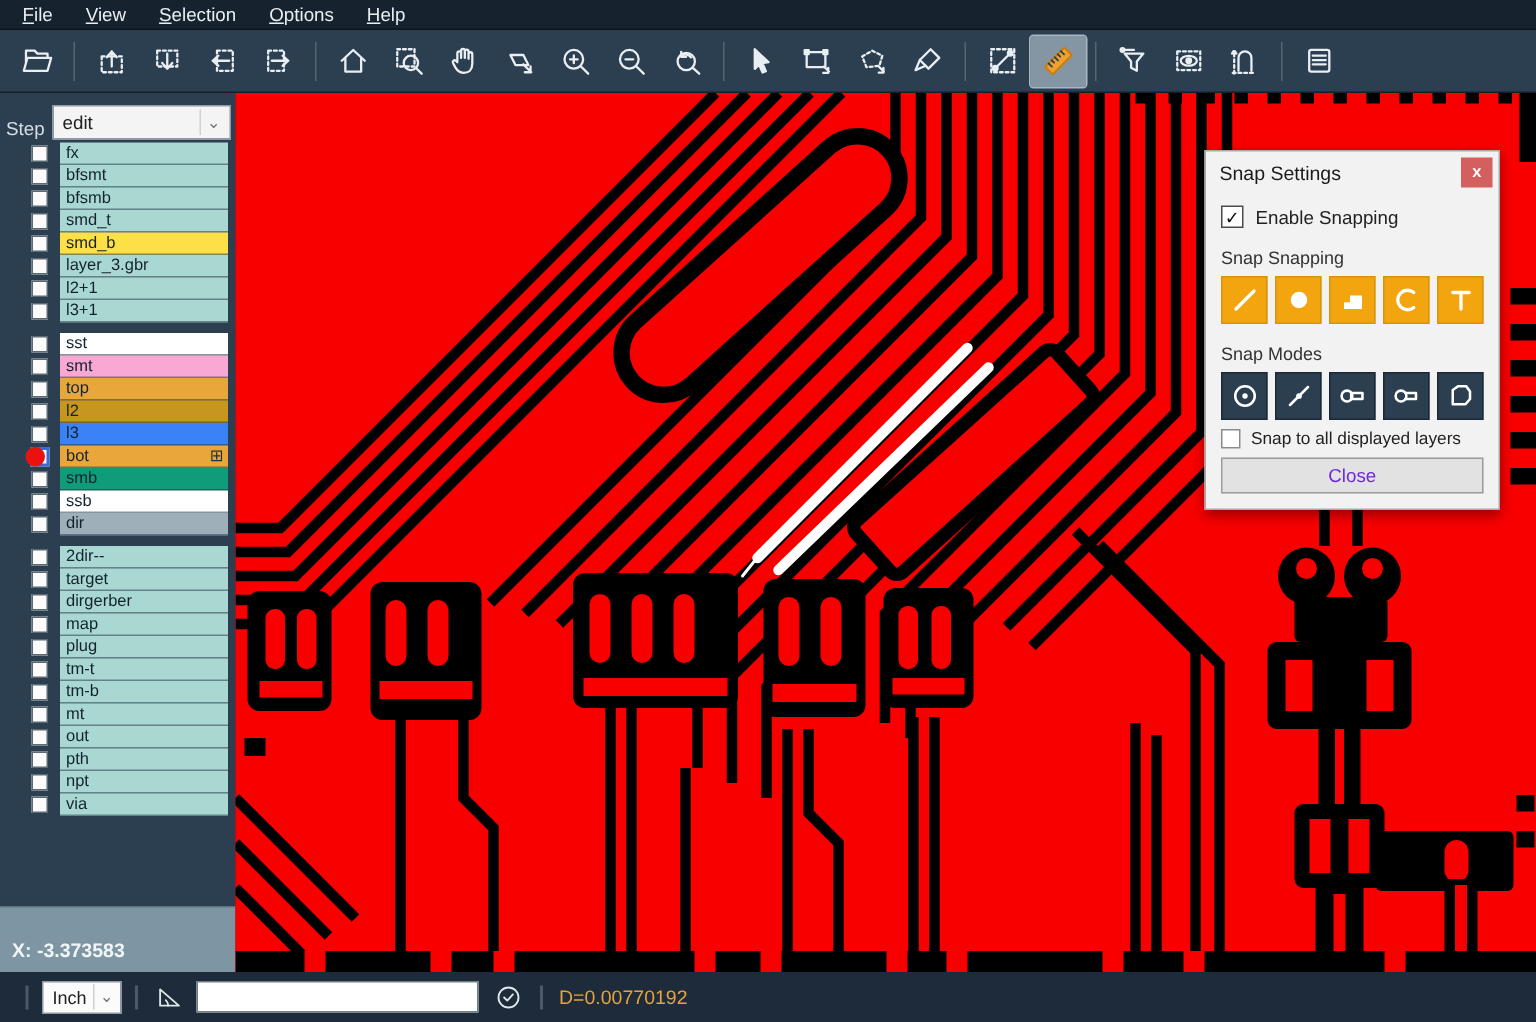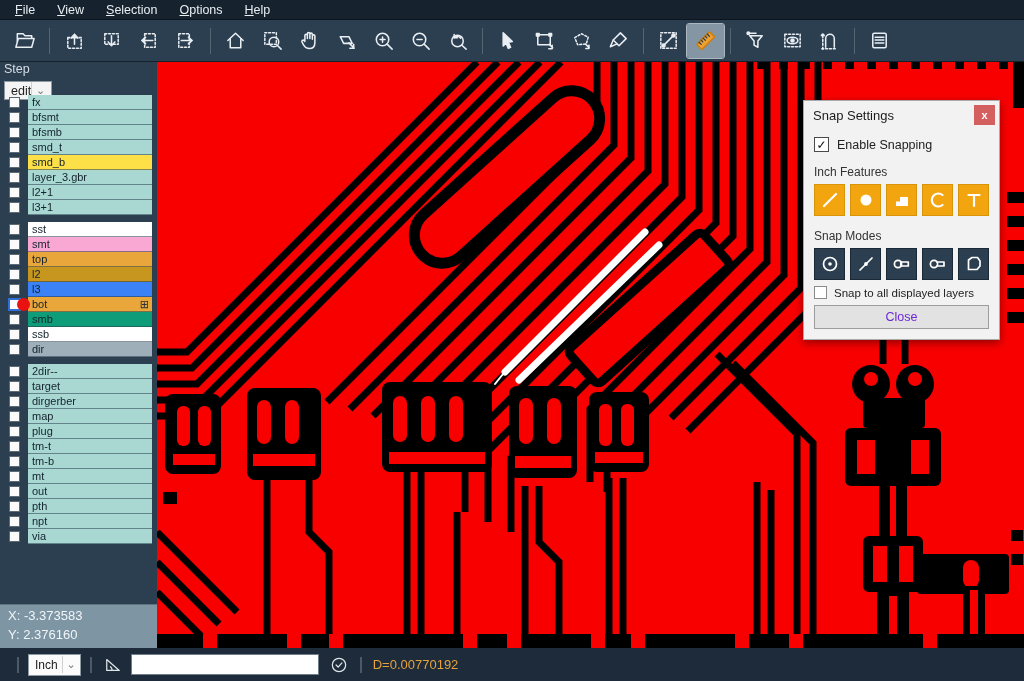--- a/index.html
+++ b/index.html
@@ -16,39 +16,39 @@
   .toolbar{position:absolute;left:0;top:20px;width:1024px;height:42px;background:#2c3f51;
            display:flex;align-items:center;padding-left:6px;border-bottom:1px solid #15202b;}
   .tb-btn{width:37px;height:34px;display:flex;align-items:center;justify-content:center;
           background:transparent;border:none;padding:0;border-radius:2px;}
   .tb-btn.active{background:#8496a4;outline:1px solid #aab7c1;}
   .tb-sep{width:1px;height:26px;background:#556672;margin:0 6px;}
   .tbsvg{width:23px;height:23px;stroke:#e9eef3;fill:none;stroke-width:1.6;stroke-linecap:round;stroke-linejoin:round;}
 
   
   .sidebar{position:absolute;left:0;top:62px;width:157px;height:586px;background:#2c3f51;}
-  .step-row{height:31px;display:flex;align-items:flex-start;padding:0 16px 0 4px;gap:5px;flex-direction:column;}
+  .step-row{height:31px;display:flex;align-items:flex-end;padding:0 3px 0 4px;gap:5px;}
   .step-label{color:#d6dde3;font-size:12.5px;}
   .step-select{flex:1;height:23px;background:#f4f4f4;border:1px solid #8d9aa3;display:flex;
                align-items:center;justify-content:space-between;padding:0 2px 0 6px;}
   .step-select .val{font-size:12.5px;color:#222;}
   .chev{width:18px;height:17px;display:flex;align-items:center;justify-content:center;color:#777;
         border-left:1px solid #d0d0d0;font-size:11px;}
   .layer-list{padding-top:2px;}
   .layer-group{margin-bottom:7px;}
-  .layer-row{display:flex;height:15px;margin-right:5px;position:relative;cursor:default;}
+  .layer-row{display:flex;height:15px;margin-right:5px;position:relative;cursor:default;padding-left:12px;}
   .cb-cell{width:28px;display:flex;align-items:center;justify-content:center;flex:none;}
   .cb{width:11px;height:11px;background:#fbfbfb;border:1px solid #5c6a74;}
   .cb.sel{border:2px solid #2f6fd6;width:13px;height:13px;}
   .dot{position:absolute;left:17px;top:1px;width:13px;height:13px;border-radius:50%;background:#ea1111;z-index:2;}
   .lbl{flex:1;font-size:11px;color:#13232d;line-height:15px;padding-left:4px;
        border-bottom:1px solid rgba(40,62,78,.55);display:flex;justify-content:space-between;align-items:center;}
   .lbl .gi{font-size:11px;color:#273238;padding-right:3px;line-height:13px;}
   .coords{position:absolute;left:0;bottom:0;width:157px;height:44px;background:#7e96a4;
-          color:#f0f5f8;font-size:13px;padding:1px 8px;border-top:1px solid #5d7482;}
+          color:#f0f5f8;font-size:13px;padding:19px 8px;border-top:1px solid #5d7482;font-weight:bold;}
   .coords div{line-height:19px;}
 
   
   .canvas{position:absolute;left:157px;top:62px;width:867px;height:586px;background:var(--red,#f80000);}
   .canvas svg{display:block;}
   .blk{fill:#000;}
   .redf{fill:var(--red,#f80000);}
   .tr{stroke:#000;stroke-width:7;fill:none;}
   .wh{stroke:var(--wht,#fff);fill:none;stroke-linecap:round;}
 
@@ -653,21 +653,21 @@
   <div class="dialog">
     <div class="dlg-title">
       <span class="t">Snap Settings</span>
       <button class="dlg-close">x</button>
     </div>
     <div class="dlg-body">
       <div class="chk-row">
         <span class="chk" id="enable-chk">✓</span>
         <span class="chk-lab">Enable Snapping</span>
       </div>
-      <div class="sec-lab">Inch Features</div>
+      <div class="sec-lab">Snap Snapping</div>
       <div class="btn-row" id="feature-row">
           <button class="sq-btn feature">
             <svg class="fsvg" viewBox="0 0 22 22">
               <path d="M5 17 L17 5"></path>
             </svg>
           </button>
           <button class="sq-btn feature">
             <svg class="fsvg" viewBox="0 0 22 22">
               <circle cx="11" cy="11" r="5.5" fill="#fff" stroke="none"></circle>
             </svg>

